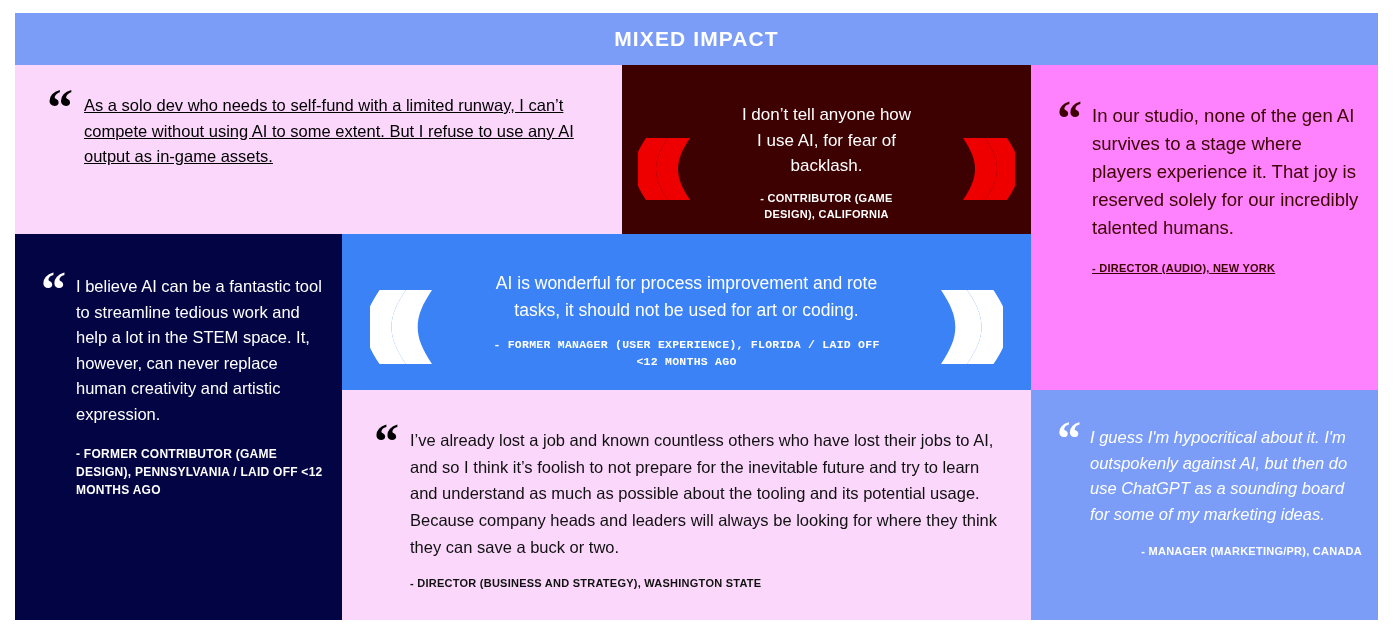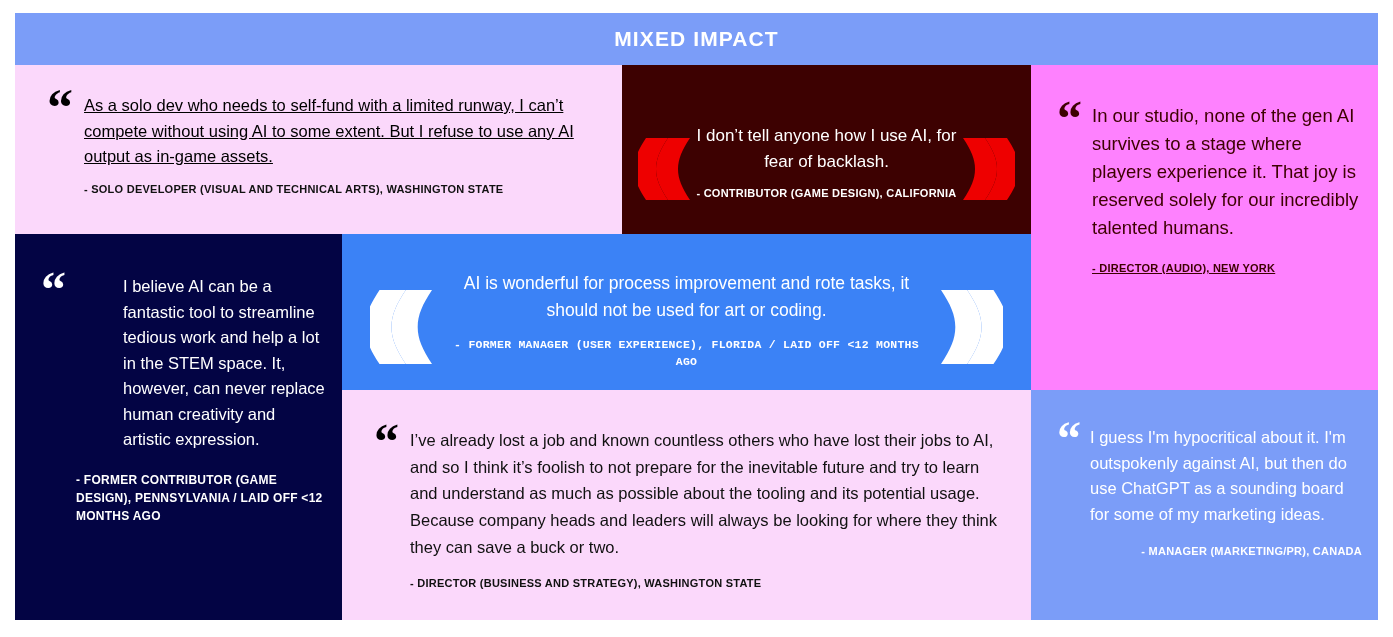--- a/index.html
+++ b/index.html
@@ -74,20 +74,21 @@
   }
 
   
   .chev {
     flex: 0 0 auto;
     display: block;
   }
   .centered .panel-inner {
     align-items: center;
     justify-content: center;
+    gap: 45px;
   }
   .centered .quote-body {
     flex: 0 1 auto;
     text-align: center;
   }
 
   
   #p1 { left: 0; top: 52px; width: 607px; height: 169px; background: #fbd8fb; }
   #p1 .panel-inner { padding: 28px 22px 0 22px; }
   #p1 .quote-mark { color: #000000; font-size: 52px; margin: -4px 11px 0 10px; }
@@ -105,59 +106,58 @@
   #p3 { left: 1016px; top: 52px; width: 347px; height: 325px; background: #fe81fe; }
   #p3 .panel-inner { padding: 37px 18px 0 18px; }
   #p3 .quote-mark { color: #3d0101; font-size: 50px; margin: -2px 10px 0 8px; }
   #p3 .quote-text { color: #3d0101; font-size: 18.5px; line-height: 1.52; }
   #p3 .attrib { color: #3d0101; font-size: 11px; margin-top: 19px; text-decoration: underline; }
 
   
   #p4 { left: 0; top: 221px; width: 327px; height: 386px; background: #030444; }
   #p4 .panel-inner { padding: 40px 16px 0 16px; }
   #p4 .quote-mark { color: #ffffff; font-size: 50px; margin: -3px 10px 0 10px; }
-  #p4 .quote-text { color: #ffffff; font-size: 16.5px; line-height: 1.55; margin-left: 47px; }
+  #p4 .quote-text { color: #ffffff; font-size: 16.5px; line-height: 1.55; }
   #p4 .attrib { color: #ffffff; font-size: 12px; line-height: 1.5; margin-top: 18px; }
 
   
   #p5 { left: 327px; top: 221px; width: 689px; height: 156px; background: #3b82f6; }
   #p5 .panel-inner { padding: 16px 18px 0 18px; }
   #p5 .chev { margin: 14px 10px 0 10px; }
   #p5 .quote-text { color: #ffffff; font-size: 17.5px; line-height: 1.55; }
   #p5 .attrib { color: #ffffff; font-size: 11.5px; line-height: 1.5; margin-top: 12px; font-family: Liberation Mono, monospace; }
 
   
   #p6 { left: 327px; top: 377px; width: 689px; height: 230px; background: #fbd8fb; }
   #p6 .panel-inner { padding: 37px 26px 0 22px; }
   #p6 .quote-mark { color: #000000; font-size: 50px; margin: -4px 11px 0 10px; }
   #p6 .quote-text { color: #111111; font-size: 16.5px; line-height: 1.62; }
   #p6 .attrib { color: #111111; font-size: 11px; margin-top: 16px; }
 
   
   #p7 { left: 1016px; top: 377px; width: 347px; height: 230px; background: #7b9df8; }
   #p7 .panel-inner { padding: 35px 16px 0 18px; }
   #p7 .quote-mark { color: #ffffff; font-size: 48px; margin: -3px 9px 0 8px; }
-  #p7 .quote-text { color: #ffffff; font-size: 16.5px; line-height: 1.55; }
+  #p7 .quote-text { color: #ffffff; font-size: 16.5px; line-height: 1.55; font-style: italic; }
   #p7 .attrib { color: #ffffff; font-size: 11px; margin-top: 18px; text-align: right; }
 </style>
 </head>
 <body>
 
 <div id="board">
 
   <div class="header">
     <div class="header-title">MIXED IMPACT</div>
   </div>
 
   <div class="panel" id="p1">
     <div class="panel-inner">
       <div class="quote-mark">“</div>
       <div class="quote-body">
         <p class="quote-text">As a solo dev who needs to self-fund with a limited runway, I can’t compete without using AI to some extent. But I refuse to use any AI output as in-game assets.</p>
-        <p class="attrib">- SOLO DEVELOPER (VISUAL AND TECHNICAL ARTS), WASHINGTON STATE</p>
       </div>
     </div>
   </div>
 
   <div class="panel centered" id="p2">
     <div class="panel-inner">
       <svg class="chev" width="52" height="62" viewBox="0 0 52 62">
         <path d="M22 0 H44 C36 12 32 21 32 31 C32 41 36 50 44 62 H22 C14 50 10 41 10 31 C10 21 14 12 22 0 Z" fill="#ee0000" transform="translate(8,0)"></path>
         <path d="M22 0 H44 C36 12 32 21 32 31 C32 41 36 50 44 62 H22 C14 50 10 41 10 31 C10 21 14 12 22 0 Z" fill="#ee0000" transform="translate(-14,0)"></path>
       </svg>

